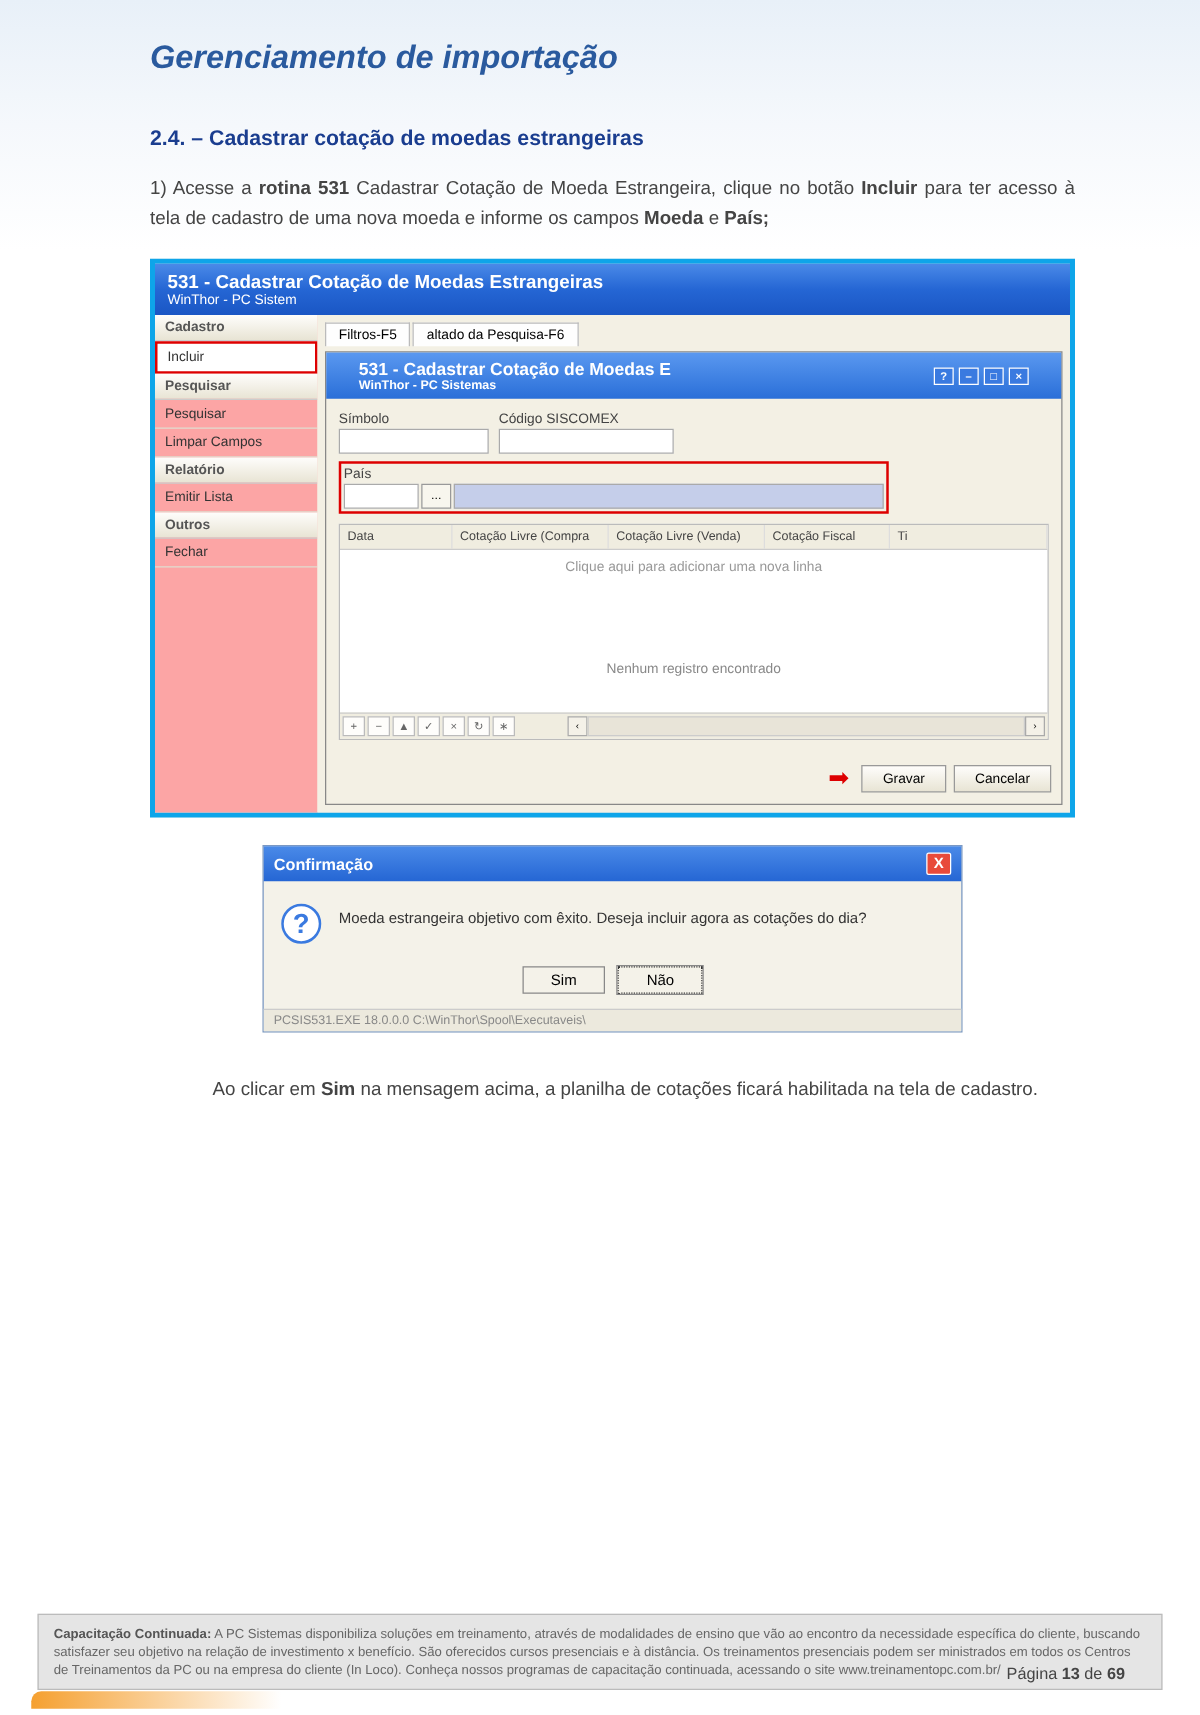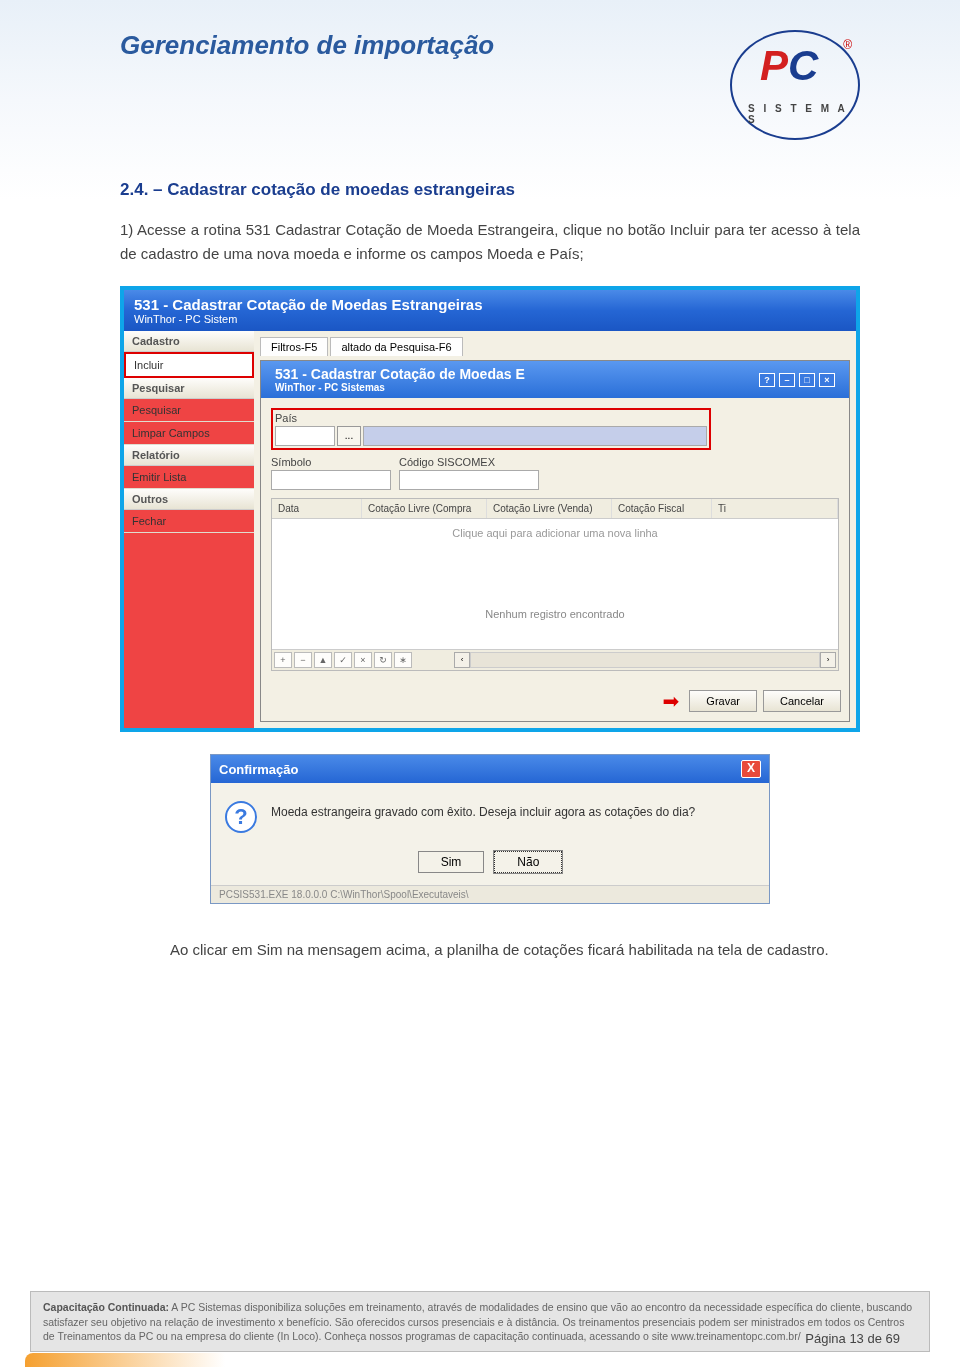--- a/index.html
+++ b/index.html
@@ -10,34 +10,34 @@
 .title{color:#2a5a9e;font-size:26px;font-weight:bold;font-style:italic}
 .logo-box{position:relative;width:130px;height:110px}
 .logo-circle{position:absolute;border:2px solid #1a3d8f;border-radius:50%;width:130px;height:110px;top:0;left:0}
 .logo-inner{position:absolute;top:12px;left:30px;font-weight:900}
 .logo-p{display:inline-block;color:#d32020;font-size:42px;font-style:italic;font-family:'Arial Black',sans-serif}
 .logo-c{display:inline-block;color:#1a3d8f;font-size:42px;font-style:italic;font-family:'Arial Black',sans-serif}
 .logo-r{position:absolute;top:8px;right:8px;font-size:12px;color:#c00}
 .logo-sub{position:absolute;bottom:15px;left:18px;font-size:10px;letter-spacing:3px;color:#444;font-weight:bold}
 .section-head{margin-top:40px;color:#1a3d8f;font-size:17px;font-weight:bold}
 .body-text{margin-top:18px;color:#444;font-size:15px;line-height:1.6;text-align:justify}
-.b{font-weight:normal}
+.b{font-weight:bold}
 .screenshot1{margin-top:20px;border:4px solid #0ea5e9;background:#f5f2e8;font-size:12px;font-family:Tahoma,sans-serif}
 .win-titlebar{background:linear-gradient(180deg,#4a8ae8 0%,#2566d4 50%,#1a56c4 100%);color:#fff;padding:6px 10px;font-size:15px;font-weight:bold}
 .win-subtitle{font-size:11px;font-weight:normal}
 .win-body{display:flex}
-.sidebar{width:130px;background:#ef4444}
+.sidebar{width:130px;background:#fca5a5}
 .side-head{background:linear-gradient(180deg,#fefdfb,#e8e4d4);padding:4px 8px;font-weight:bold;color:#555;border-bottom:1px solid #ccc;font-size:11px}
 .side-item{padding:5px 8px;color:#333;border-bottom:1px solid #e0ddd0;font-size:11px}
 .side-item.highlighted{border:2px solid #d00;background:#fff}
 .main-area{flex:1;background:#f3f0e4;padding:6px}
 .tab-strip{display:flex;gap:2px;margin-bottom:4px}
 .tab{background:#fefefe;border:1px solid #bbb;padding:3px 10px;font-size:11px;border-bottom:none}
 .inner-win{border:1px solid #888;background:#f3f0e4}
-.inner-title{background:linear-gradient(180deg,#5a98f0 0%,#2a6fd8 100%);color:#fff;padding:5px 14px;font-size:14px;font-weight:bold;display:flex;justify-content:space-between;align-items:center}
+.inner-title{background:linear-gradient(180deg,#5a98f0 0%,#2a6fd8 100%);color:#fff;padding:5px 26px;font-size:14px;font-weight:bold;display:flex;justify-content:space-between;align-items:center}
 .inner-title-btns{display:flex;gap:4px}
 .tb-btn{width:16px;height:14px;background:#3a7ae0;border:1px solid #fff;color:#fff;font-size:9px;text-align:center;line-height:12px}
 .inner-sub{font-size:10px;font-weight:bold}
 .form-area{padding:10px}
 .form-row{display:flex;gap:8px;margin-bottom:6px}
 .form-group{display:flex;flex-direction:column}
 .form-label{font-size:11px;color:#444;margin-bottom:2px}
 .form-input{border:1px solid #aaa;background:#fff;height:20px;padding:0 4px;font-size:11px}
 .form-input.blue{background:#c5ceea}
 .red-box{border:2px solid #d00}
@@ -72,28 +72,20 @@
 .pagenum{position:absolute;bottom:26px;right:60px;font-size:13px;color:#444;z-index:3}
 .accent-bottom{position:absolute;bottom:5px;left:25px;width:200px;height:14px;background:linear-gradient(90deg,#f5a030,#fff);border-radius:8px 0 0 0}
 </style>
 </head>
 <body>
 
 <div class="bg-gradient"></div>
 <div class="content">
   <div class="header">
     <div class="title">Gerenciamento de importação</div>
-    <div class="logo-box">
-      <div class="logo-circle"></div>
-      <div class="logo-inner">
-        <span class="logo-p">P</span><span class="logo-c">C</span>
-      </div>
-      <div class="logo-r">®</div>
-      <div class="logo-sub">S I S T E M A S</div>
-    </div>
   </div>
 
   <div class="section-head">2.4. – Cadastrar cotação de moedas estrangeiras</div>
 
   <div class="body-text">
     <span>1)  Acesse a </span><span class="b">rotina 531</span><span> Cadastrar Cotação de Moeda Estrangeira, clique no botão </span><span class="b">Incluir</span><span> para ter acesso à tela de cadastro de uma nova moeda e informe os campos </span><span class="b">Moeda</span><span> e </span><span class="b">País;</span>
   </div>
 
   <div class="screenshot1">
     <div class="win-titlebar">
@@ -124,38 +116,38 @@
               <div class="inner-sub">WinThor - PC Sistemas</div>
             </div>
             <div class="inner-title-btns">
               <div class="tb-btn">?</div>
               <div class="tb-btn">–</div>
               <div class="tb-btn">□</div>
               <div class="tb-btn">×</div>
             </div>
           </div>
           <div class="form-area">
+            <div class="form-row">
+              <div class="form-group" style="width:120px">
+                <div class="form-label">Símbolo</div>
+                <input class="form-input" style="">
+              </div>
+              <div class="form-group" style="width:140px">
+                <div class="form-label">Código SISCOMEX</div>
+                <input class="form-input" style="">
+              </div>
+            </div>
             <div class="form-row red-box" style="padding:2px;width:440px">
               <div class="form-group" style="flex:1">
                 <div class="form-label">País</div>
                 <div style="display:flex;gap:2px">
                   <input class="form-input" style="width: 60px;">
                   <div class="lookup-btn">...</div>
                   <input class="form-input blue" style="flex: 1 1 0%;">
                 </div>
-              </div>
-            </div>
-            <div class="form-row">
-              <div class="form-group" style="width:120px">
-                <div class="form-label">Símbolo</div>
-                <input class="form-input" style="">
-              </div>
-              <div class="form-group" style="width:140px">
-                <div class="form-label">Código SISCOMEX</div>
-                <input class="form-input" style="">
               </div>
             </div>
             <div class="grid">
               <div class="grid-header">
                 <div class="grid-col" style="width:90px">Data</div>
                 <div class="grid-col" style="width:125px">Cotação Livre (Compra</div>
                 <div class="grid-col" style="width:125px">Cotação Livre (Venda)</div>
                 <div class="grid-col" style="width:100px">Cotação Fiscal</div>
                 <div class="grid-col" style="flex:1">Ti</div>
               </div>
@@ -193,21 +185,21 @@
   </div>
 
 
   <div class="dialog">
     <div class="dlg-title">
       <span>Confirmação</span>
       <div class="dlg-close">X</div>
     </div>
     <div class="dlg-body">
       <div class="dlg-icon">?</div>
-      <div class="dlg-text">Moeda estrangeira gravado com êxito. Deseja incluir agora as cotações do dia?</div>
+      <div class="dlg-text">Moeda estrangeira objetivo com êxito. Deseja incluir agora as cotações do dia?</div>
     </div>
     <div class="dlg-btns">
       <button class="dlg-btn">Sim</button>
       <button class="dlg-btn focused">Não</button>
     </div>
     <div class="dlg-status">PCSIS531.EXE 18.0.0.0 C:\WinThor\Spool\Executaveis\</div>
   </div>
 
   <div class="body-text2" style="margin-top:34px;text-indent:50px">
     <span>Ao clicar em </span><span class="b">Sim</span><span> na mensagem acima, a planilha de cotações ficará habilitada na tela de cadastro.</span>

